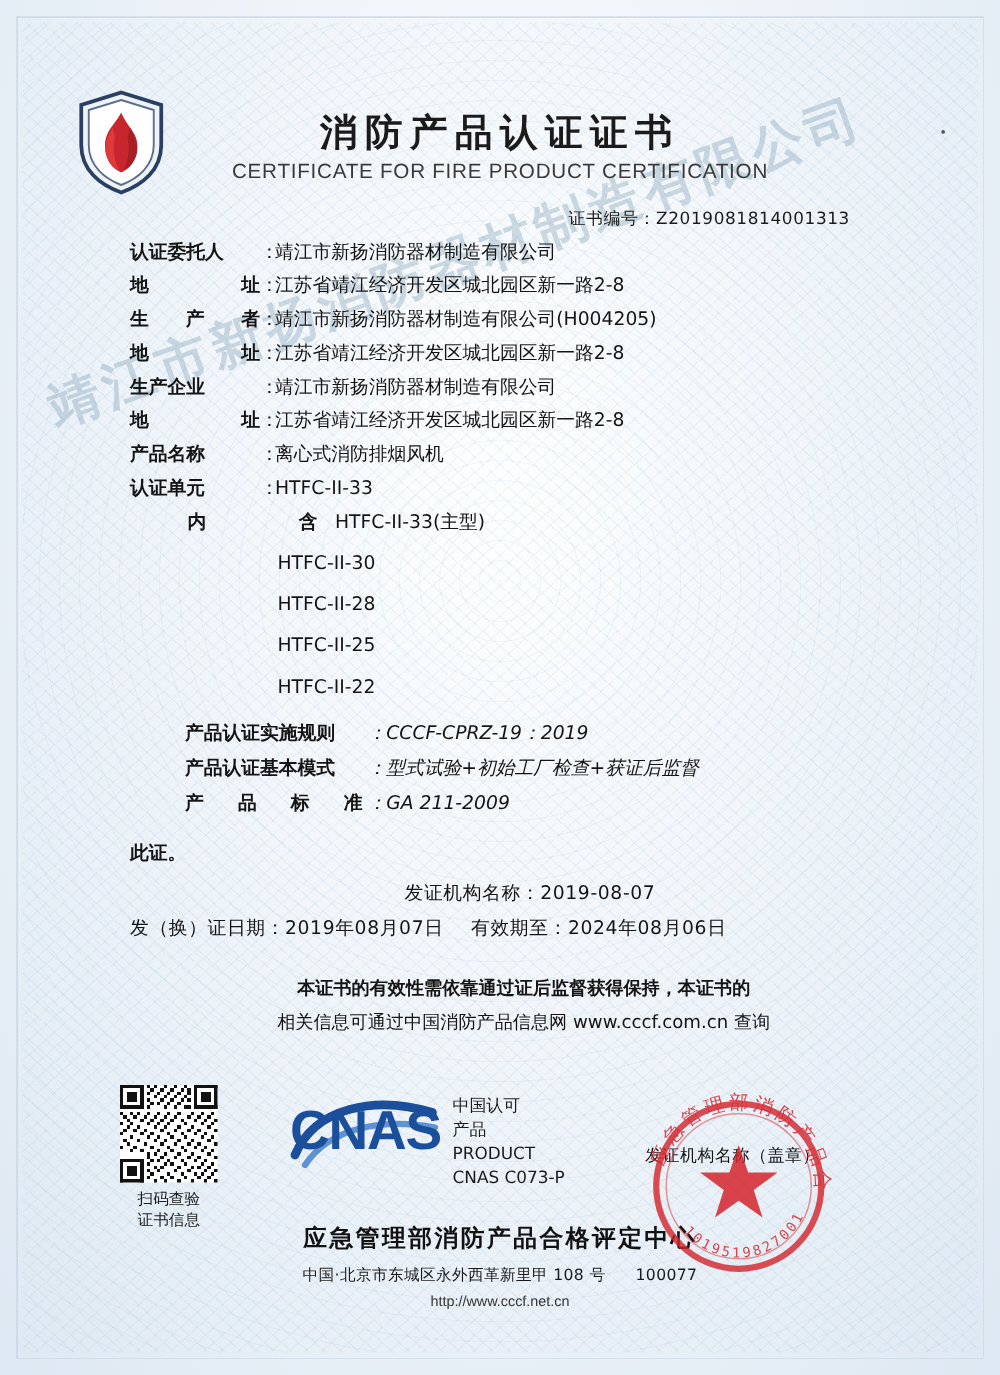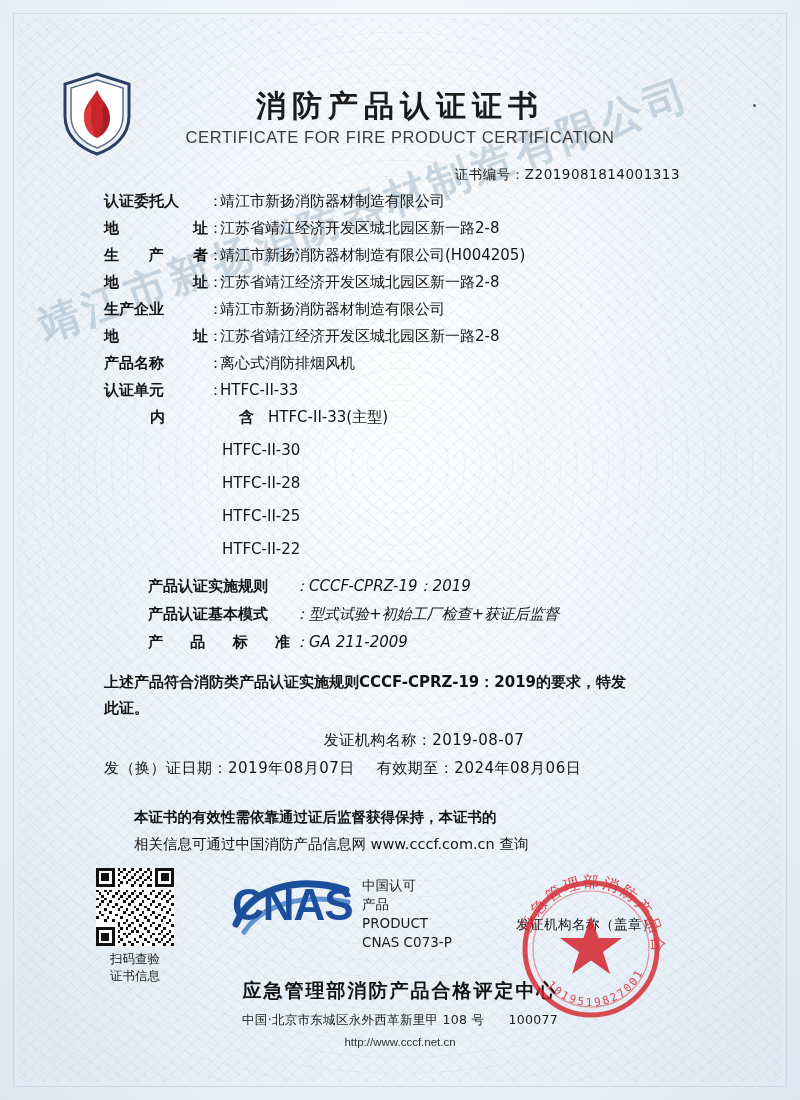--- a/index.html
+++ b/index.html
@@ -192,21 +192,21 @@
   }
   .date-issue {
     margin-top: 9px;
     font-size: 15px;
     letter-spacing: 0.5px;
   }
   .date-issue .gap { display: inline-block; width: 22px; }
 
   .notes {
     margin-top: 26px;
-    text-align: left;
+    text-align: center;
     font-size: 14.5px;
     line-height: 27px;
     font-weight: 600;
     padding-left: 30px;
   }
   .notes .n2 { display: block; font-weight: normal; }
 
   
   .qr {
     position: absolute;
@@ -443,21 +443,20 @@
               <span>产</span>
               <span>品</span>
               <span>标</span>
               <span>准</span>
             </div>
           <div class="rvalue">：<span>GA 211-2009</span></div>
         </div>
       </div>
 
       <div class="statement">
-        <span>上述产品符合消防类产品认证实施规则CCCF-CPRZ-19：2019的要求，特发</span>
         <span class="l2">此证。</span>
       </div>
 
       <div class="dates">
         <div class="date-first">
           <span>发证机构名称：</span><span>2019-08-07</span>
         </div>
         <div class="date-issue">
           <span>发（换）证日期：</span><span>2019年08月07日</span><span class="gap"></span><span>有效期至：</span><span>2024年08月06日</span>
         </div>

